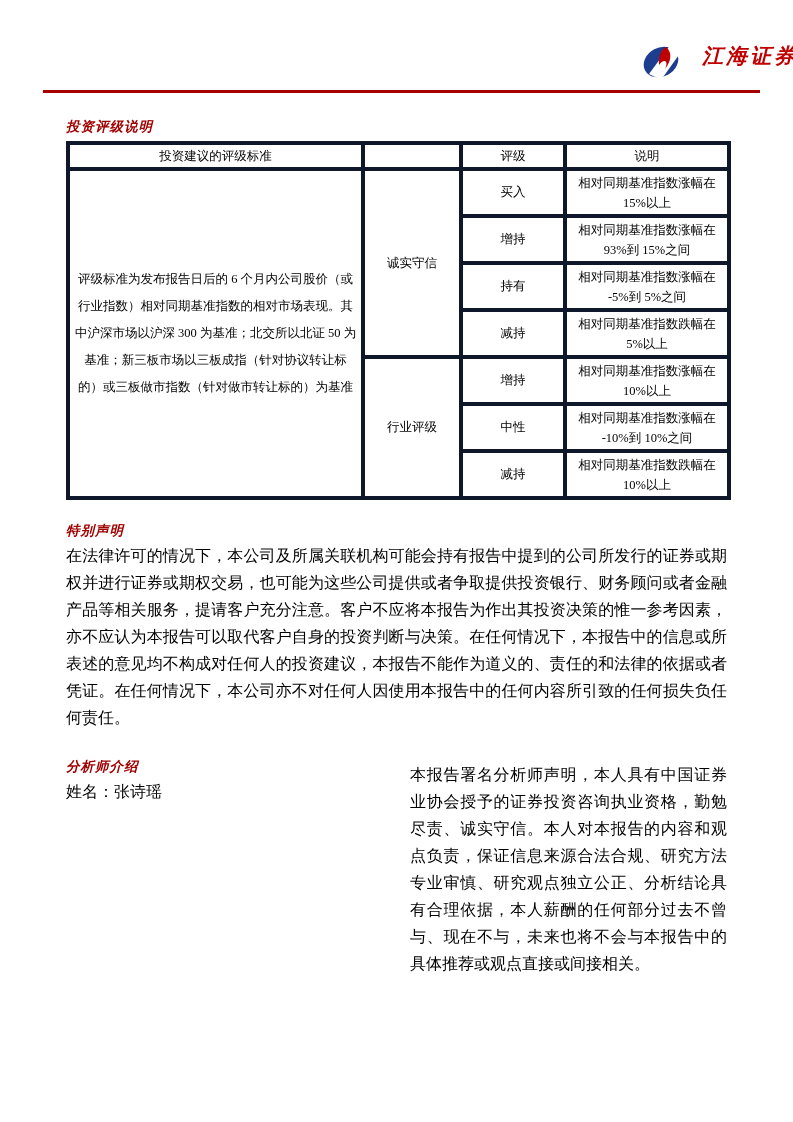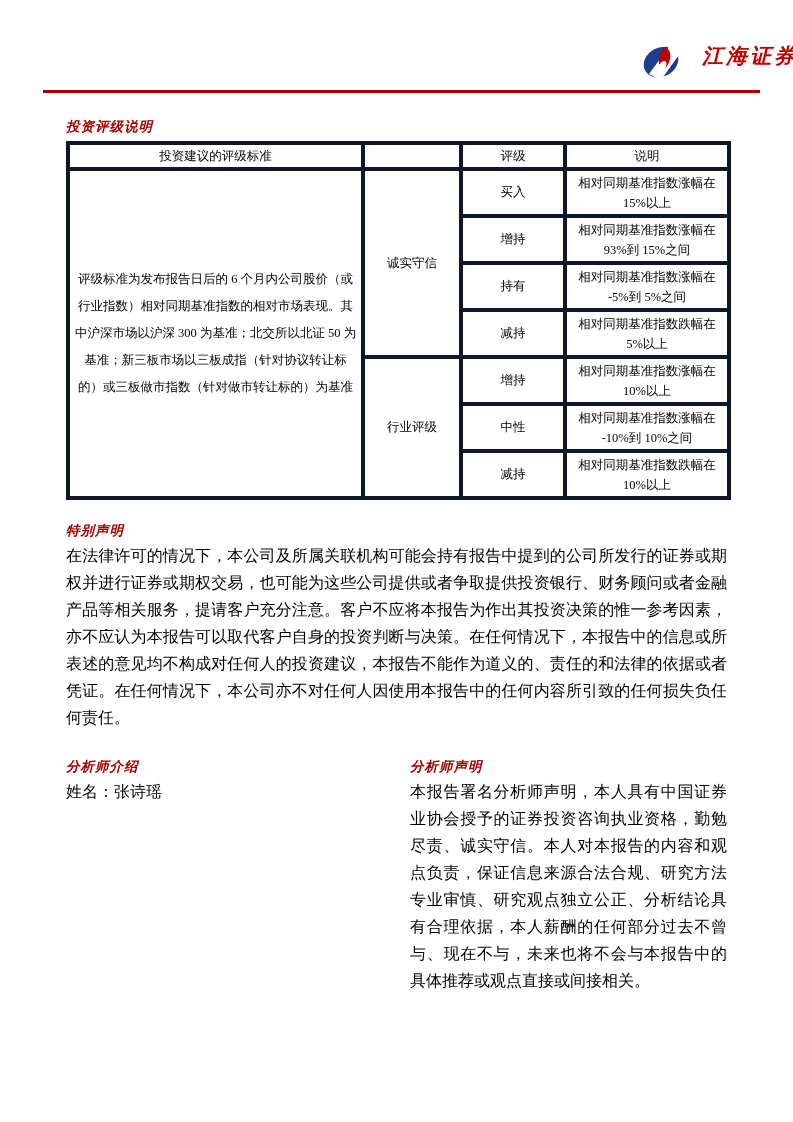--- a/index.html
+++ b/index.html
@@ -147,19 +147,18 @@
 
     <h2 class="sec-title special-title">特别声明</h2>
     <p class="body-text">在法律许可的情况下，本公司及所属关联机构可能会持有报告中提到的公司所发行的证券或期权并进行证券或期权交易，也可能为这些公司提供或者争取提供投资银行、财务顾问或者金融产品等相关服务，提请客户充分注意。客户不应将本报告为作出其投资决策的惟一参考因素，亦不应认为本报告可以取代客户自身的投资判断与决策。在任何情况下，本报告中的信息或所表述的意见均不构成对任何人的投资建议，本报告不能作为道义的、责任的和法律的依据或者凭证。在任何情况下，本公司亦不对任何人因使用本报告中的任何内容所引致的任何损失负任何责任。</p>
 
     <div class="two-col">
       <div class="col-left">
         <h2 class="sec-title">分析师介绍</h2>
         <p class="body-text name-line">姓名：张诗瑶</p>
       </div>
       <div class="col-right">
-        <h2 class="sec-title">分析师声明</h2>
         <p class="body-text name-line">本报告署名分析师声明，本人具有中国证券业协会授予的证券投资咨询执业资格，勤勉尽责、诚实守信。本人对本报告的内容和观点负责，保证信息来源合法合规、研究方法专业审慎、研究观点独立公正、分析结论具有合理依据，本人薪酬的任何部分过去不曾与、现在不与，未来也将不会与本报告中的具体推荐或观点直接或间接相关。</p>
       </div>
     </div>
 
   </div>
 </div>
 
 </body></html>

